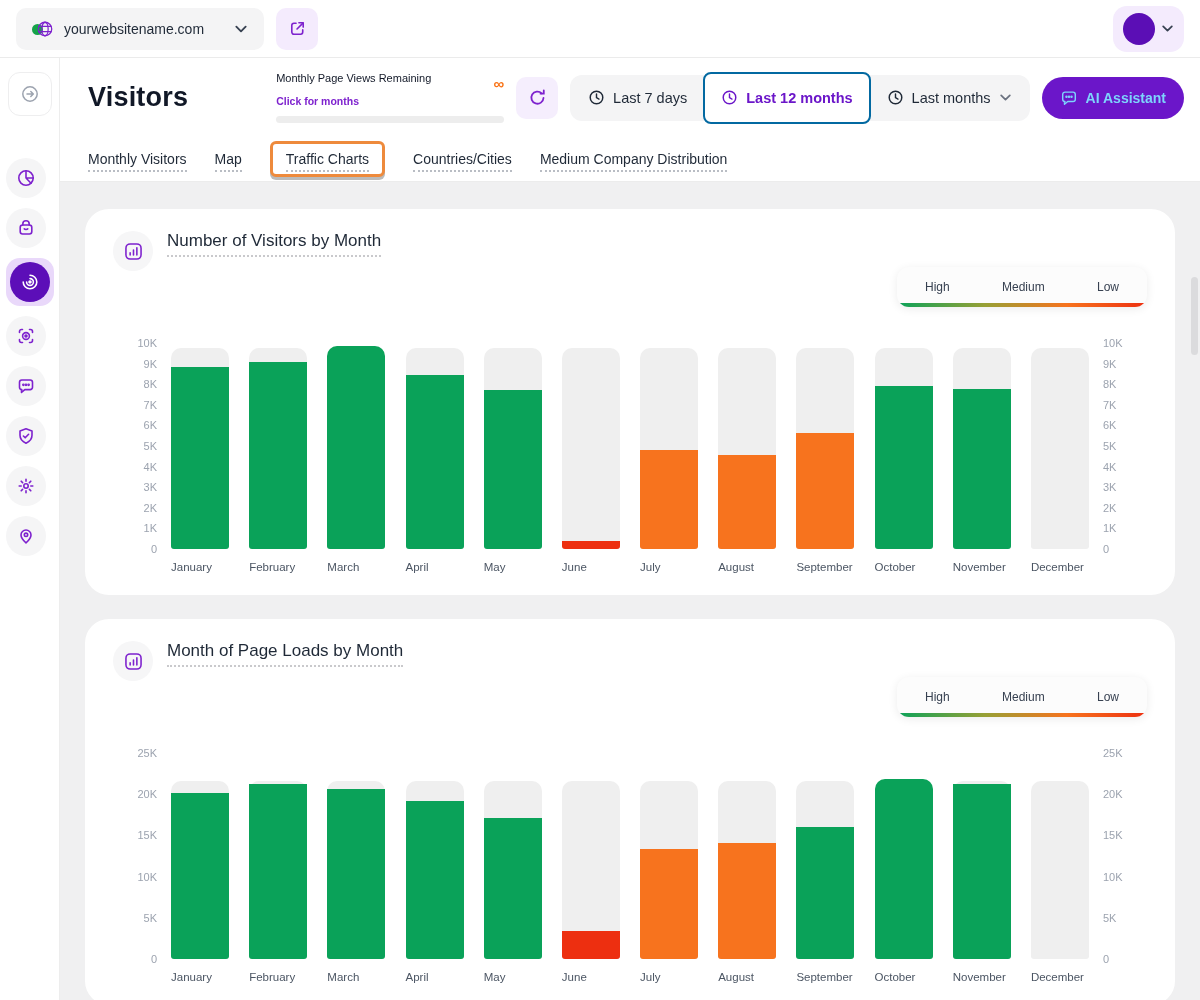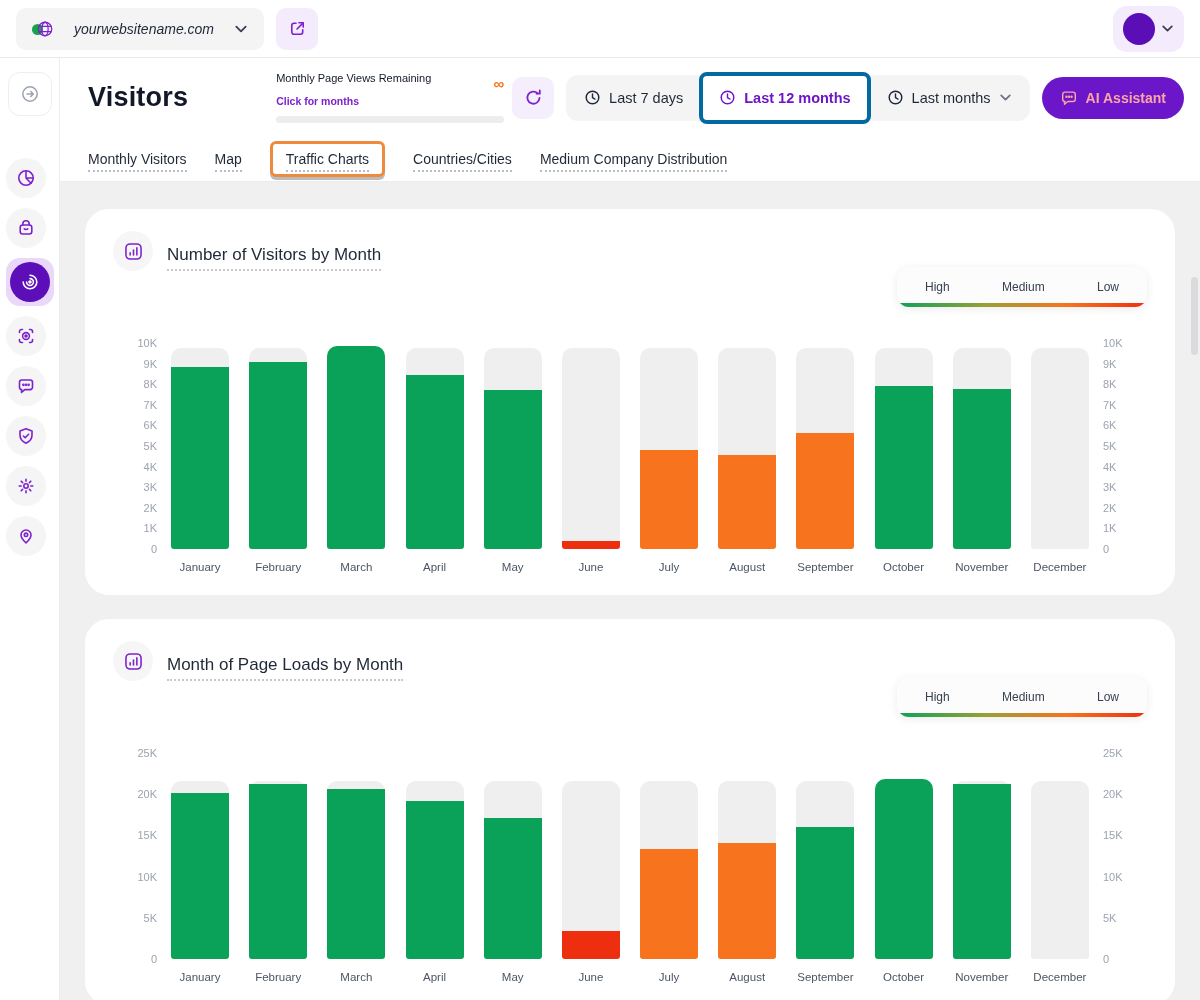--- a/index.html
+++ b/index.html
@@ -1,20 +1,20 @@
 <!DOCTYPE html>
 <html><head>
 <meta charset="utf-8">
 <style>
   * { margin:0; padding:0; box-sizing:border-box; }
   html,body { width:1200px; height:1000px; font-family:"Liberation Sans", sans-serif; background:#F0F0F1; overflow:hidden; }
 
   
   .topbar { height:58px; background:#fff; border-bottom:1px solid #EBEBEB; display:flex; align-items:center; padding:0 16px; }
-  .site-pill { display:flex; align-items:center; gap:20px; background:#F4F4F5; border-radius:10px; height:42px; padding:0 16px; width:248px; cursor:pointer;font-style:italic; }
+  .site-pill { display:flex; align-items:center; gap:10px; background:#F4F4F5; border-radius:10px; height:42px; padding:0 16px; width:248px; cursor:pointer; }
   .site-pill .label { font-size:14px; color:#1F2937; font-weight:500; flex:1; }
   .globe-wrap { position:relative; width:22px; height:20px; }
   .globe-wrap .green-dot { position:absolute; left:0; top:5px; width:11px; height:11px; border-radius:50%; background:#16A34A; }
   .globe-wrap svg { position:absolute; left:4px; top:1px; color:#7E22CE; }
   .icon-btn { width:42px; height:42px; border:none; border-radius:10px; background:#F4EBFD; color:#7E22CE; display:flex; align-items:center; justify-content:center; cursor:pointer; margin-left:12px; }
   .avatar-pill { margin-left:auto; display:flex; align-items:center; gap:6px; background:#F4EBFD; border-radius:14px; height:46px; padding:0 10px; cursor:pointer; }
   .avatar-circle { width:32px; height:32px; border-radius:50%; background:#5B0EB5; }
   .chev { color:#374151; display:flex; }
 
   
@@ -34,52 +34,52 @@
   .quota { margin-left:88px; width:228px; }
   .quota-top { display:flex; align-items:flex-start; justify-content:space-between; }
   .quota-label { font-size:11px; font-weight:400; color:#111827; }
   .quota-value { color:#F97316; font-size:15px; font-weight:700; line-height:1; margin-top:4px; }
   .quota-link { font-size:10.5px; color:#7E22CE; font-weight:600; cursor:pointer; display:inline-block; margin-top:2px; }
   .quota-bar { margin-top:7px; height:7px; width:100%; background:#EDEDED; border-radius:4px; }
   .head-controls { margin-left:auto; display:flex; align-items:center; gap:12px; }
   .refresh-btn { width:42px; height:42px; border:none; border-radius:10px; background:#F5EEFD; color:#7E22CE; font-size:19px; display:flex; align-items:center; justify-content:center; cursor:pointer; }
   .range-group { background:#F4F4F5; border-radius:12px; height:46px; display:flex; align-items:center; padding:0 2px; }
   .range-btn { display:flex; align-items:center; gap:8px; border:none; background:transparent; font-size:14.5px; color:#1F2937; padding:0 16px; height:46px; cursor:pointer; font-family:inherit; }
-  .range-btn.active { background:#fff; color:#6B16C9; font-weight:600; border:4px solid #0369a1; border-radius:8px; height:52px; margin:-3px 0; }
-  .ai-btn { display:flex; align-items:center; gap:8px; border:none; background:#6B16C9; color:#fca5a5; font-size:14px; font-weight:700; height:42px; padding:0 18px; border-radius:21px; cursor:pointer; font-family:inherit; }
+  .range-btn.active { background:#fff; color:#6B16C9; font-weight:600; border:2px solid #0369a1; border-radius:8px; height:52px; margin:-3px 0; }
+  .ai-btn { display:flex; align-items:center; gap:8px; border:none; background:#6B16C9; color:#7dd3fc; font-size:14px; font-weight:700; height:42px; padding:0 18px; border-radius:21px; cursor:pointer; font-family:inherit; }
 
   .tabs { display:flex; align-items:center; gap:28px; margin-top:14px; height:44px; }
   .tab { font-size:14px; color:#1F2937; cursor:pointer; white-space:nowrap; }
   .tab .t-inner { padding-bottom:3px; }
   .tab.underlined .t-inner { border-bottom:2px dotted #B9BDC4; }
   .tab.highlighted { border:3px solid #EE8A3C; background:#fff; border-radius:6px; padding:7px 13px; margin:-7px 0; box-shadow:0 3px 0 rgba(60,60,60,.35); }
 
   
   .content { flex:1; background:#F0F0F1; padding:27px 25px 0 25px; position:relative; }
   .scroll-thumb { position:absolute; right:2px; top:95px; width:7px; height:78px; border-radius:4px; background:#DBDBDD; }
   .card { background:#fff; border-radius:24px; height:386px; padding:22px 28px 14px; position:relative; margin-bottom:24px; }
-  .card-head { display:flex; align-items:flex-end; gap:14px; }
+  .card-head { display:flex; align-items:flex-start; gap:14px; }
   .card-icon { width:40px; height:40px; border-radius:50%; background:#F6F6F7; color:#7E22CE; display:flex; align-items:center; justify-content:center; }
   .card-title { font-size:17px; color:#1F2937; padding-bottom:4px; border-bottom:2px dotted #C9C9CC; }
   .legend { position:absolute; right:28px; top:58px; width:250px; height:40px; background:#FCFCFC; border-radius:12px; box-shadow:0 2px 10px rgba(0,0,0,.08); display:flex; align-items:center; justify-content:space-between; padding:0 28px; overflow:hidden; }
   .legend span { font-size:12px; color:#374151; }
   .legend .grad { position:absolute; left:0; right:0; bottom:0; height:4px; }
 
   .plot-wrap { margin-top:72px; }
   .plot { position:relative; height:206px; margin:0 58px; }
   .cols { position:absolute; left:0; right:0; top:0; bottom:0; display:flex; justify-content:space-between; }
   .col { width:58px; position:relative; }
   .track { position:absolute; bottom:0; left:0; width:100%; background:#EFEFEF; border-radius:10px 10px 3px 3px; }
   .fill { position:absolute; bottom:0; left:0; width:100%; border-radius:0 0 3px 3px; }
   .fill.full { border-radius:10px 10px 3px 3px; }
   .tick { position:absolute; font-size:11px; color:#9CA3AF; line-height:14px; }
   .tick.left { right:calc(100% + 14px); text-align:right; }
   .tick.right { left:calc(100% + 14px); text-align:left; }
   .months { display:flex; justify-content:space-between; margin:12px 58px 0; }
-  .mcell { width:58px; display:flex; justify-content:center; }
+  .mcell { width:58px; display:flex; }
   .mcell span { font-size:11.5px; color:#4B5563; white-space:nowrap; }
 </style>
 </head>
 <body>
 
 <div class="topbar">
   <div class="site-pill">
     <span class="globe-wrap">
       <span class="green-dot"></span>
       <svg width="18" height="18" viewBox="0 0 20 20" fill="none" stroke="currentColor" stroke-width="1.4">

